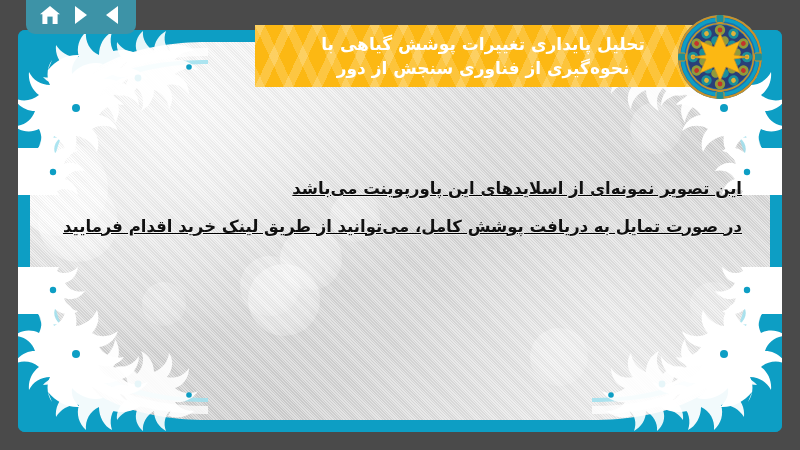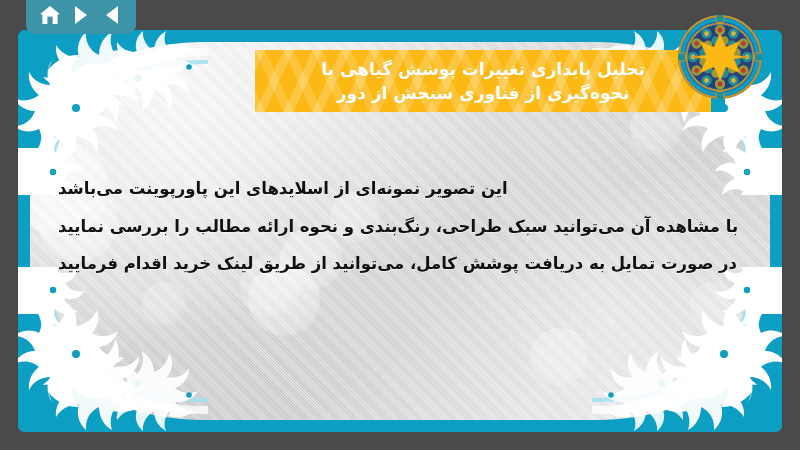--- a/index.html
+++ b/index.html
@@ -109,21 +109,20 @@
   .title-banner {
     position: absolute;
     left: 255px;
     top: 25px;
     width: 470px;
     height: 62px;
     z-index: 30;
     display: flex;
     align-items: center;
     overflow: visible;
-    margin-top: 25px;
   }
   .banner-cap {
     width: 14px;
     height: 100%;
     background: #0d9ec4;
     flex: 0 0 14px;
   }
   .banner-body {
     position: relative;
     flex: 1 1 auto;
@@ -168,26 +167,27 @@
     width: 88px;
     height: 88px;
     z-index: 35;
     pointer-events: none;
   }
   .medallion svg { display: block; }
 
   
   .body-text {
     position: absolute;
-    left: 40px;
+    left: 24px;
     right: 40px;
     top: 140px;
     z-index: 25;
     direction: rtl;
-    text-align: left;
+    text-align: right;
+    text-decoration: underline;
   }
   .body-line {
     color: #111111;
     font-size: 16.5px;
     font-weight: bold;
     line-height: 2.28;
     white-space: nowrap;
     text-shadow: 0 1px 0 rgba(255,255,255,0.5);
   }
 </style>
@@ -304,21 +304,20 @@
           <path d="M150 16 c9-3 19-1 26 5 c-8 0-15 3-19 9 c9-1 18 3 23 11 c-8-4-17-2-23 3 c9 3 14 11 14 20 c-5-8-14-11-22-9 c6 7 7 17 2 24 c-1-9-7-16-15-19 c0 9-5 17-13 21 c4-8 2-17-4-23 c-6 7-14 9-22 7 c8-3 13-11 13-19 c-8 3-16 0-21-6 c8 2 16-1 20-8 c-7-4-11-12-10-20 c5 7 12 11 20 10 c-3-8 0-16 6-21 c-1 8 4 16 11 20 c0-9 5-16 12-20 c-3 8-1 16 5 21 z" opacity="0.9"></path>
           <circle cx="171" cy="37" r="2.8" fill="#0d9ec4"></circle>
           <path d="M20 118 c5-8 14-12 22-10 c-5 4-7 10-5 15 c7-6 16-7 23-2 c-7 1-12 6-14 13 c8-3 16 0 21 7 c-8-2-16 1-20 8 c7 2 12 8 13 16 c-6-6-15-8-21-4 c4 6 4 15 0 21 c-2-8-9-14-17-15 c1 8-3 16-10 20 c0-9-5-16-13-19 V118 Z"></path>
           <circle cx="35" cy="142" r="3.2" fill="#0d9ec4"></circle>
         </g>
       </svg>
     </div>
 
     <div class="body-text">
       <div class="body-line">این تصویر نمونه‌ای از اسلایدهای این پاورپوینت می‌باشد</div>
-      <div class="body-line">با مشاهده آن می‌توانید سبک طراحی، رنگ‌بندی و نحوه ارائه مطالب را بررسی نمایید</div>
       <div class="body-line">در صورت تمایل به دریافت پوشش کامل، می‌توانید از طریق لینک خرید اقدام فرمایید</div>
     </div>
 
   </div>
 
   <div class="title-banner">
     <div class="banner-cap"></div>
     <div class="banner-body">
       <div class="banner-pattern"></div>
       <div class="title-line">تحلیل پایداری تغییرات پوشش گیاهی با</div>

